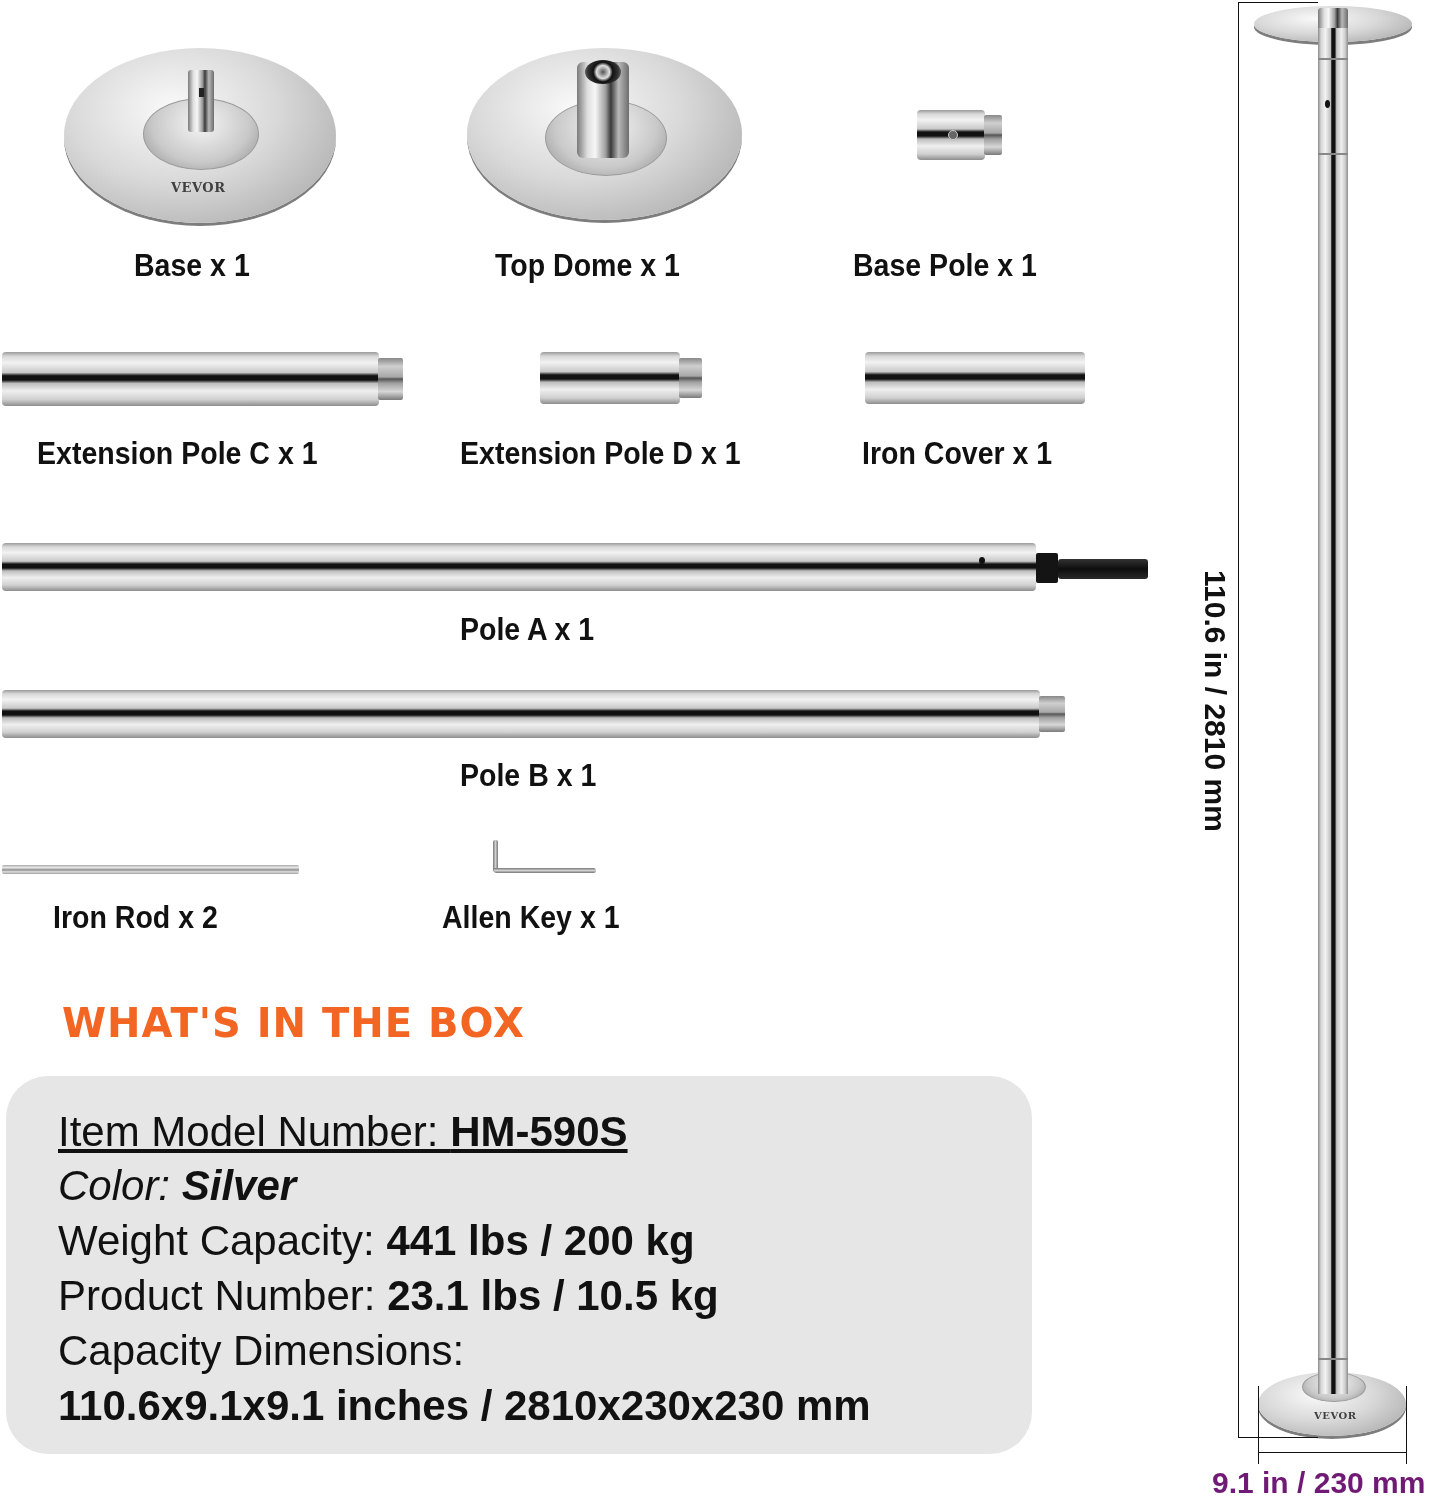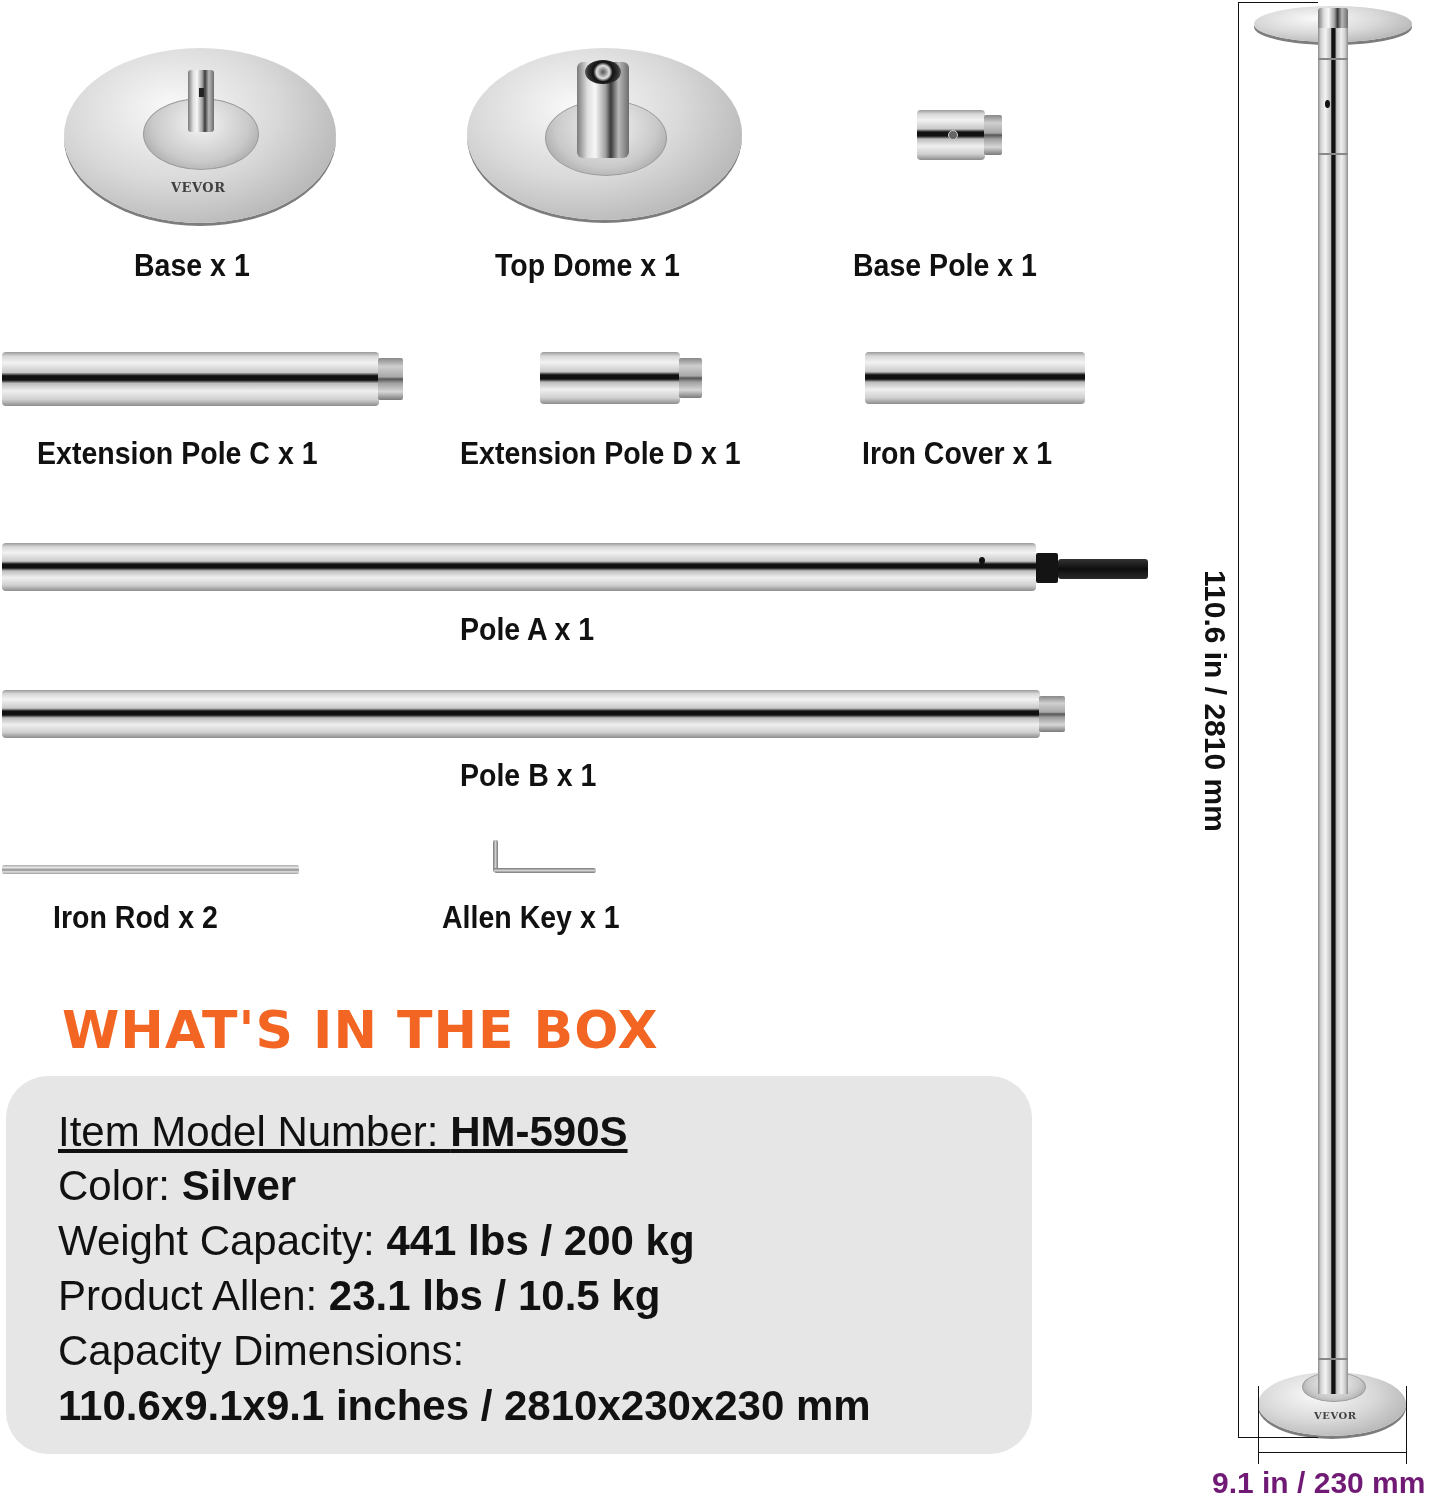--- a/index.html
+++ b/index.html
@@ -34,21 +34,21 @@
     background: radial-gradient(ellipse at 50% 35%, #f5f5f5 0%, #c9c9c9 60%, #8e8e8e 100%);
     border: 1px solid #9a9a9a;
   }
   .post {
     position: absolute;
     background: linear-gradient(to right, #7a7a7a 0%, #dedede 20%, #f7f7f7 35%, #9f9f9f 55%, #3a3a3a 65%, #b8b8b8 80%, #6d6d6d 100%);
     border-radius: 3px;
   }
   .dim-line { position: absolute; background: #111; }
 
-  .section-title { position: absolute; left: 62px; top: 1000px; font-size: 52px; font-weight: bold; color: #f26522; letter-spacing: 1px; white-space: nowrap; font-family: "DejaVu Sans", sans-serif; }
+  .section-title { position: absolute; left: 62px; top: 1000px; font-size: 40px; font-weight: bold; color: #f26522; letter-spacing: 1px; white-space: nowrap; font-family: "DejaVu Sans", sans-serif; }
   .spec-box { position: absolute; left: 6px; top: 1076px; width: 1026px; height: 378px; background: #e6e6e6; border-radius: 42px; }
   .spec-line { position: absolute; left: 58px; font-size: 42px; color: #111; white-space: nowrap; line-height: 1; }
   .spec-line .k { font-weight: normal; }
   .spec-line .v { font-weight: bold; }
 
   .dim-vert-label { position: absolute; left: 1188px; top: 570px; font-size: 30px; font-weight: bold; color: #111; white-space: nowrap; transform-origin: left top; transform: translate(44px,0) rotate(90deg); }
   .dim-horz-label { position: absolute; left: 1212px; top: 1466px; font-size: 30px; font-weight: bold; color: #701a75; white-space: nowrap; }
   .vevor-mark { position: absolute; font-family: "DejaVu Serif", serif; font-weight: bold; color: #404040; font-size: 13px; letter-spacing: 0.5px; }
 </style>
 </head>
@@ -119,28 +119,28 @@
   <div class="abs" style="left:494px; top:868px; width:102px; height:5px; background:linear-gradient(to bottom,#777,#cfcfcf,#777); border-radius:0 3px 3px 3px;"></div>
 </div>
 <div class="label" style="left:442px; top:900px;">Allen Key x 1</div>
 
 <div class="section-title">WHAT'S IN THE BOX</div>
 
 <div class="spec-box"></div>
 <div class="spec-line" style="top:1111px;text-decoration:underline;">
   <span class="k">Item Model Number: </span><span class="v">HM-590S</span>
 </div>
-<div class="spec-line" style="top:1165px;">
+<div class="spec-line" style="top:1165px;font-style:italic;">
   <span class="k">Color: </span><span class="v">Silver</span>
 </div>
 <div class="spec-line" style="top:1220px;">
   <span class="k">Weight Capacity: </span><span class="v">441 lbs / 200 kg</span>
 </div>
 <div class="spec-line" style="top:1275px;">
-  <span class="k">Product Allen: </span><span class="v">23.1 lbs / 10.5 kg</span>
+  <span class="k">Product Number: </span><span class="v">23.1 lbs / 10.5 kg</span>
 </div>
 <div class="spec-line" style="top:1330px;">
   <span class="k">Capacity Dimensions:</span><span class="v"></span>
 </div>
 <div class="spec-line" style="top:1385px;">
   <span class="k"></span><span class="v">110.6x9.1x9.1 inches / 2810x230x230 mm</span>
 </div>
 
 <div>
 

